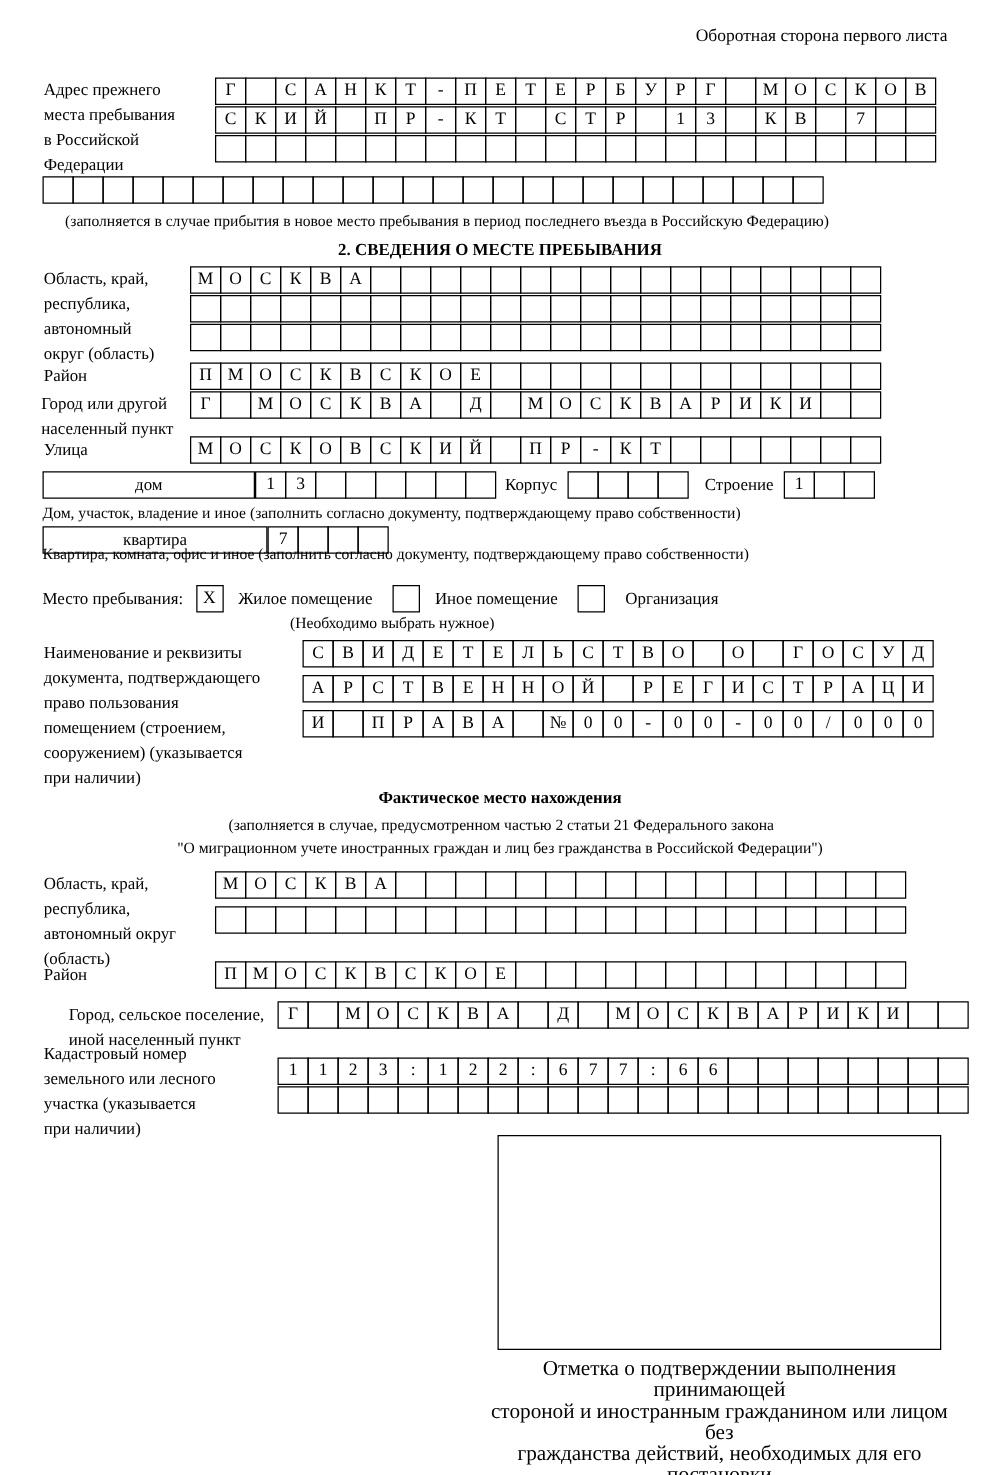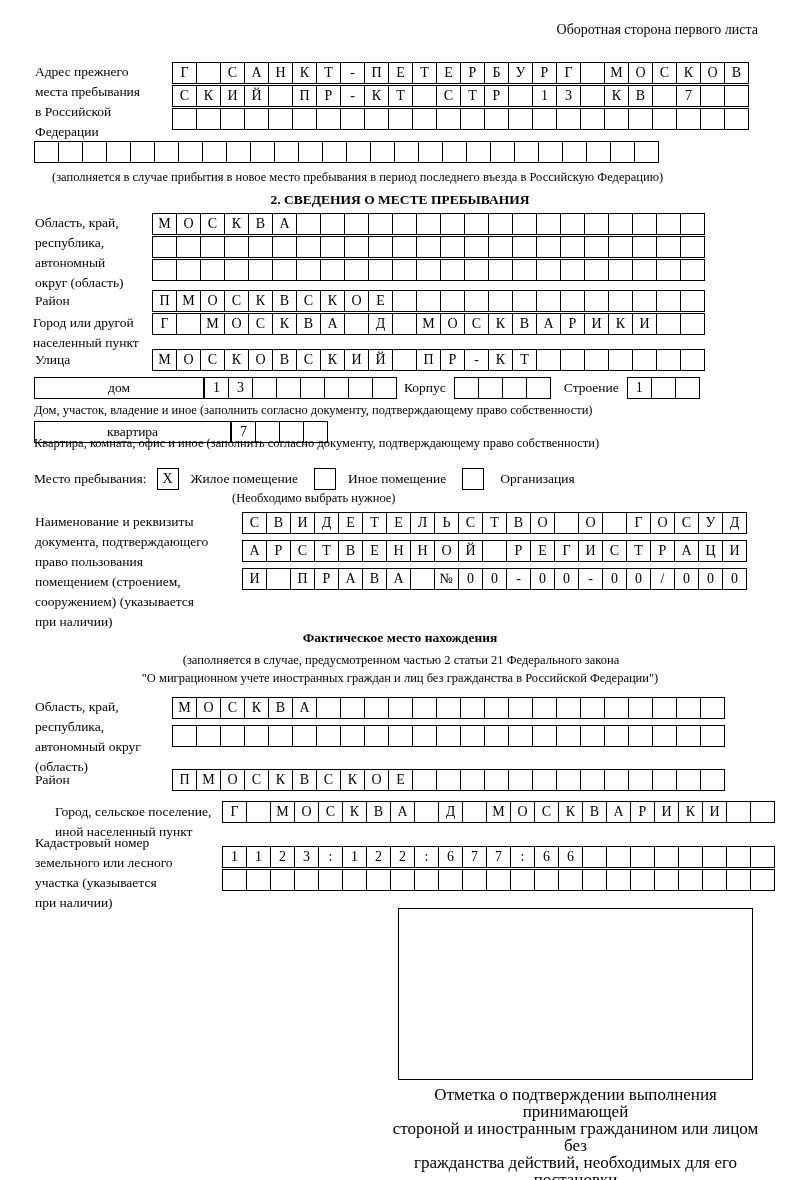--- a/index.html
+++ b/index.html
@@ -370,21 +370,21 @@
     <div class="lbl" style="margin-left:14px;">Строение</div>
     <div class="cells" id="s2-stroenie" style="margin-left:8px;">
         <div class="cell">1</div>
         <div class="cell"></div>
         <div class="cell"></div>
       </div>
   </div>
   <div class="row note" style="left:34px;top:403px;">Дом, участок, владение и иное (заполнить согласно документу, подтверждающему право собственности)</div>
 
   <div class="row boxline" style="left:34px;top:421px;">
-    <div class="wbox" style="width:197px;">квартира</div>
+    <div class="wbox" style="width:180px;">квартира</div>
     <div class="cells" id="s2-flat">
         <div class="cell">7</div>
         <div class="cell"></div>
         <div class="cell"></div>
         <div class="cell"></div>
       </div>
   </div>
   <div class="row note" style="left:34px;top:436px;">Квартира, комната, офис и иное (заполнить согласно документу, подтверждающему право собственности)</div>
 
   <div class="row" style="left:34px;top:468px;">

